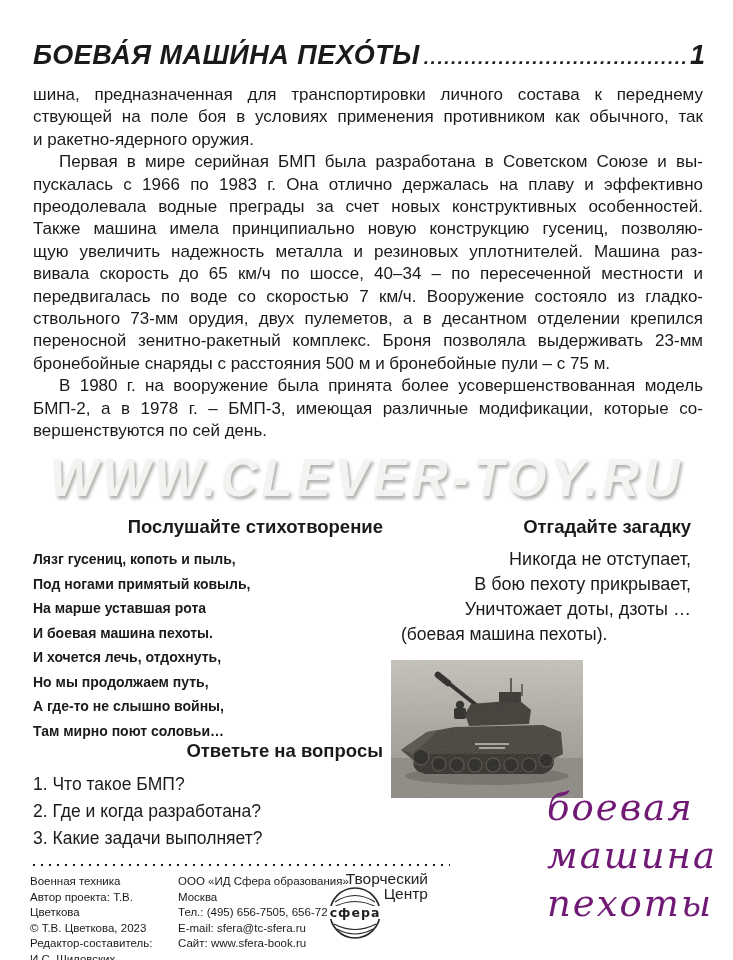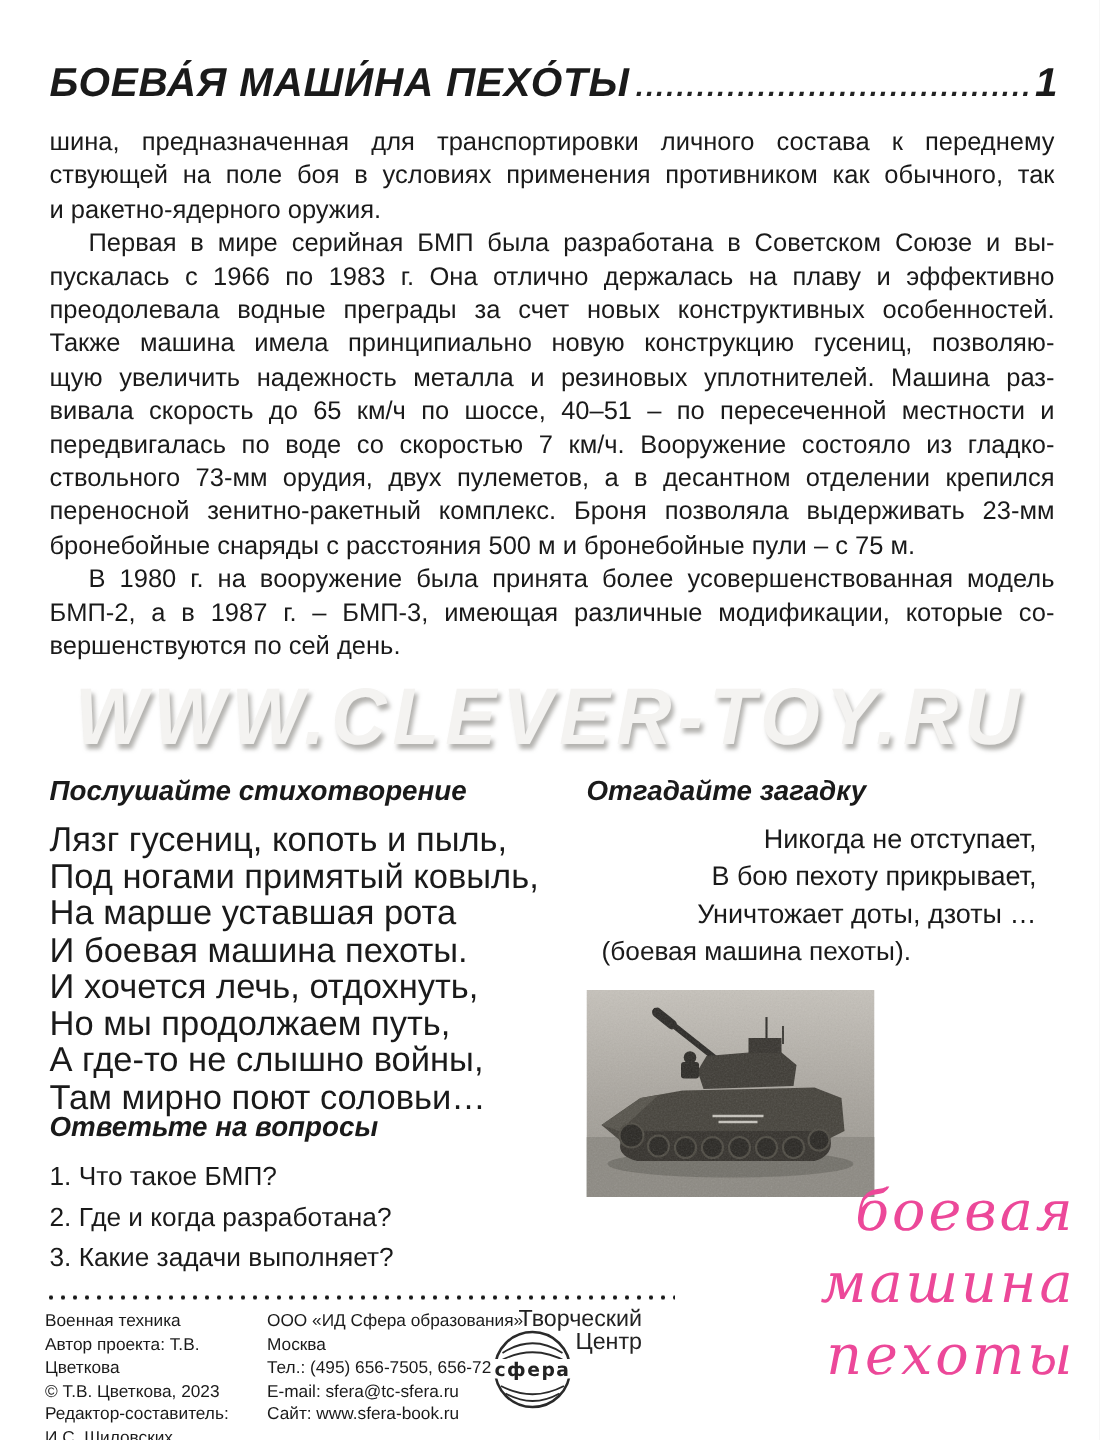--- a/index.html
+++ b/index.html
@@ -47,42 +47,42 @@
   .jline.firstline{padding-left:26px;}
   .plines > div{
     text-align:justify;text-align-last:justify;white-space:nowrap;overflow:hidden;
   }
   .plines > div:last-child{text-align-last:left;}
   .para.indent .plines > div:first-child{padding-left:26px;}
   .ital{font-style:italic;}
 
   
   .sec-heading{
-    font-size:18.5px;font-weight:bold;font-style:italic;margin:0 0 9px 0;
+    font-size:18.5px;font-weight:bold;margin:0 0 9px 0;text-align:right;
   }
   .col-left{position:absolute;left:33px;top:516px;width:350px;z-index:2;}
   .col-right{position:absolute;left:391px;top:516px;width:300px;z-index:2;}
-  .poem > div{font-size:23px;line-height:24.5px;}
+  .poem > div{font-size:14px;line-height:24.5px;font-weight:bold;}
   .riddle > div{font-size:18px;line-height:25px;text-align:right;}
   .riddle-answer{font-size:17.5px;line-height:25px;padding-left:10px;}
 
   .questions-block{position:absolute;left:33px;top:740px;width:350px;z-index:2;}
   .questions > div{font-size:17.5px;line-height:27px;}
 
   
   .photo{
     margin-top:13px;width:192px;height:138px;line-height:0;
   }
   .photo svg{display:block;}
 
   
   .cursive{
-    position:absolute;right:16px;top:784px;z-index:2;text-align:right;
+    position:absolute;right:16px;top:784px;z-index:2;
     font-family:"DejaVu Serif",serif;font-style:italic;
-    font-size:37px;line-height:48px;color:#ec4899;letter-spacing:2px;
+    font-size:37px;line-height:48px;color:#701a75;letter-spacing:2px;
   }
 
   
   .dotline{
     position:absolute;left:30px;top:863px;width:420px;height:4px;z-index:2;
     background-image:radial-gradient(circle,#1a1a1a 1.25px,transparent 1.55px);
     background-size:8px 4px;background-repeat:repeat-x;background-position:0 50%;
   }
   .fcol{position:absolute;top:874px;font-size:11.5px;line-height:15.5px;z-index:2;}
   .fcol1{left:30px;width:145px;}
@@ -111,31 +111,31 @@
           <div>и ракетно-ядерного оружия.</div>
         </div>
     </div>
     <div class="para indent">
       <div class="plines">
           <div>Первая в мире серийная БМП была разработана в Советском Союзе и вы-</div>
           <div>пускалась с 1966 по 1983 г. Она отлично держалась на плаву и эффективно</div>
           <div>преодолевала водные преграды за счет новых конструктивных особенностей.</div>
           <div>Также машина имела принципиально новую конструкцию гусениц, позволяю-</div>
           <div>щую увеличить надежность металла и резиновых уплотнителей. Машина раз-</div>
-          <div>вивала скорость до 65 км/ч по шоссе, 40–51 – по пересеченной местности и</div>
+          <div>вивала скорость до 65 км/ч по шоссе, 40–34 – по пересеченной местности и</div>
           <div>передвигалась по воде со скоростью 7 км/ч. Вооружение состояло из гладко-</div>
           <div>ствольного 73-мм орудия, двух пулеметов, а в десантном отделении крепился</div>
           <div>переносной зенитно-ракетный комплекс. Броня позволяла выдерживать 23-мм</div>
           <div>бронебойные снаряды с расстояния 500 м и бронебойные пули – с 75 м.</div>
         </div>
     </div>
     <div class="para indent">
       <div class="plines">
           <div>В 1980 г. на вооружение была принята более усовершенствованная модель</div>
-          <div>БМП-2, а в 1987 г. – БМП-3, имеющая различные модификации, которые со-</div>
+          <div>БМП-2, а в 1978 г. – БМП-3, имеющая различные модификации, которые со-</div>
           <div>вершенствуются по сей день.</div>
         </div>
     </div>
   </div>
 
   <div class="col-left">
     <div class="sec-heading">Послушайте стихотворение</div>
     <div class="poem">
         <div>Лязг гусениц, копоть и пыль,</div>
         <div>Под ногами примятый ковыль,</div>

